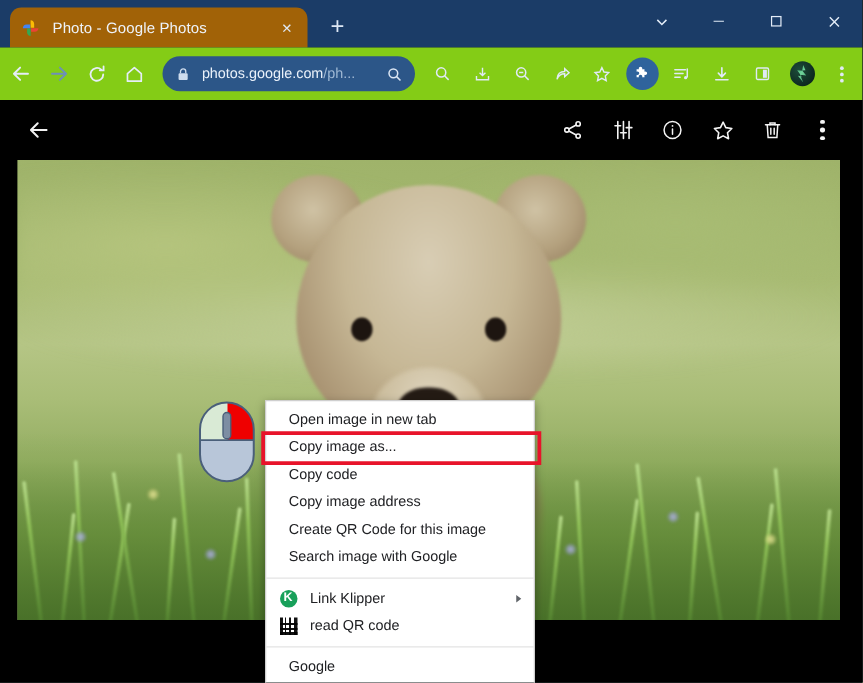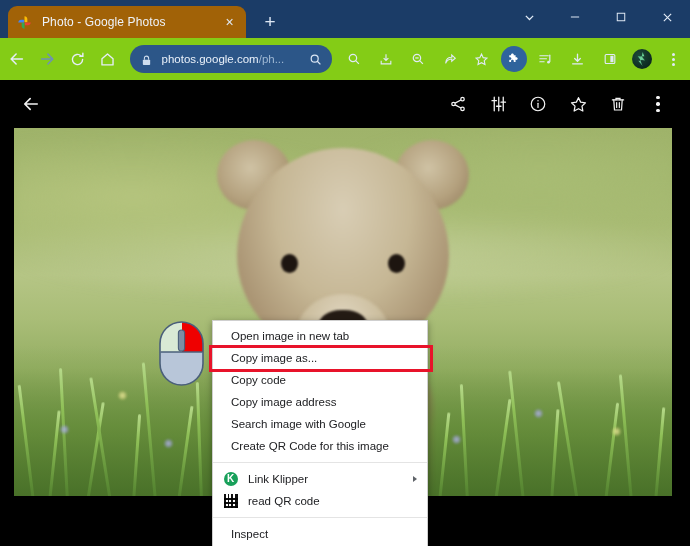--- a/index.html
+++ b/index.html
@@ -590,25 +590,25 @@
 
         <div class="menu-item no-icon">
           <span class="mi-label">Copy code</span>
         </div>
 
         <div class="menu-item no-icon">
           <span class="mi-label">Copy image address</span>
         </div>
 
         <div class="menu-item no-icon">
+          <span class="mi-label">Create QR Code for this image</span>
+        </div>
+
+        <div class="menu-item no-icon">
           <span class="mi-label">Search image with Google</span>
-        </div>
-
-        <div class="menu-item no-icon">
-          <span class="mi-label">Create QR Code for this image</span>
         </div>
 
         <div class="menu-sep"></div>
 
         <div class="menu-item has-icon">
           <span class="mi-icon">
             <span class="k-badge">K</span>
           </span>
           <span class="mi-label">Link Klipper</span>
           <span class="submenu-arrow"></span>
@@ -617,21 +617,21 @@
         <div class="menu-item has-icon">
           <span class="mi-icon">
             <span class="qr-badge"></span>
           </span>
           <span class="mi-label">read QR code</span>
         </div>
 
         <div class="menu-sep"></div>
 
         <div class="menu-item no-icon">
-          <span class="mi-label">Inspect</span>
+          <span class="mi-label">Google</span>
         </div>
       </div>
 
       <div class="highlight-box"></div>
 
     </div>
   </div>
 </div>
 
 </body></html>

